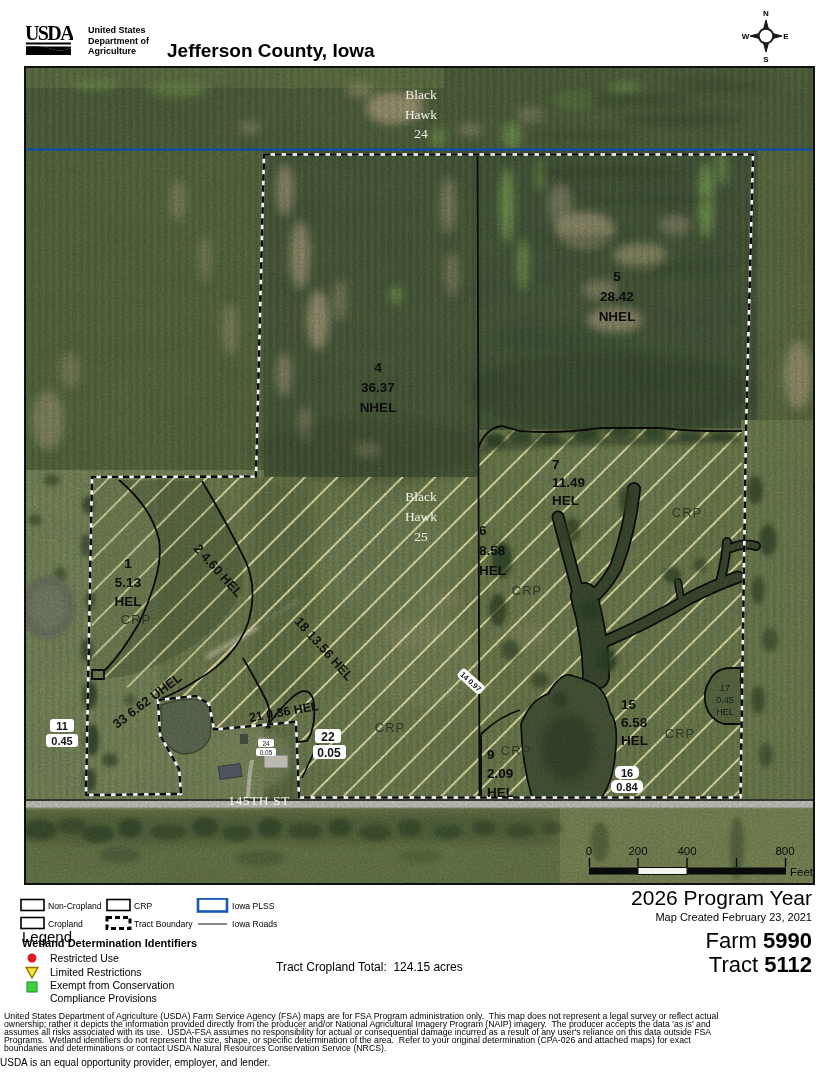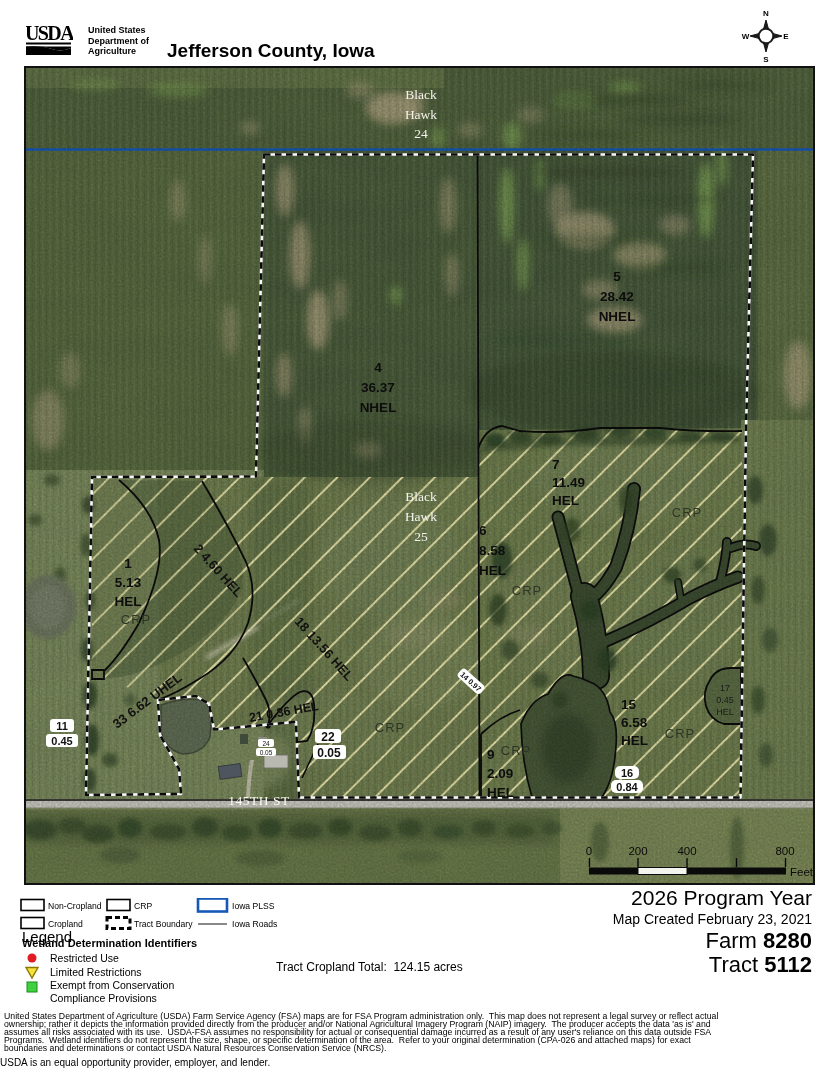--- a/index.html
+++ b/index.html
@@ -466,21 +466,21 @@
 <rect x="7" y="31" width="10" height="10" fill="#3fd13f" stroke="#1c8a1c" stroke-width="1"></rect>
 <text x="30" y="38" font-size="10.5">Exempt from Conservation</text>
 <text x="30" y="51" font-size="10.5">Compliance Provisions</text>
 </svg>
 </div>
 
 <div class="abs" style="left:276px;top:960px;font-size:12px">Tract Cropland Total:&nbsp; 124.15 acres</div>
 
 <div class="abs" style="left:0;top:886px;width:812px;text-align:right;font-size:21px">2026 Program Year</div>
 
-<div class="abs" style="left:0;top:911px;width:812px;text-align:right;font-size:14px">Map Created February 23, 2021</div>
-
-<div class="abs" style="left:0;top:928px;width:812px;text-align:right;font-size:22px">Farm <b>8280</b></div>
+<div class="abs" style="left:0;top:911px;width:812px;text-align:right;font-size:11px">Map Created February 23, 2021</div>
+
+<div class="abs" style="left:0;top:928px;width:812px;text-align:right;font-size:22px">Farm <b>5990</b></div>
 
 <div class="abs" style="left:0;top:952px;width:812px;text-align:right;font-size:22px">Tract <b>5112</b></div>
 
 <div class="abs" style="left:4px;top:1012px;width:830px;font-size:9px;line-height:8.1px;white-space:nowrap;transform:scale(0.97,1);transform-origin:0 0">United States Department of Agriculture (USDA) Farm Service Agency (FSA) maps are for FSA Program administration only.&nbsp; This map does not represent a legal survey or reflect actual<br>ownership; rather it depicts the information provided directly from the producer and/or National Agricultural Imagery Program (NAIP) imagery.&nbsp; The producer accepts the data 'as is' and<br>assumes all risks associated with its use.&nbsp; USDA-FSA assumes no responsibility for actual or consequential damage incurred as a result of any user's reliance on this data outside FSA<br>Programs.&nbsp; Wetland identifiers do not represent the size, shape, or specific determination of the area.&nbsp; Refer to your original determination (CPA-026 and attached maps) for exact<br>boundaries and determinations or contact USDA Natural Resources Conservation Service (NRCS).</div>
 
 <div class="abs" style="left:0;top:1057px;width:834px;text-align:left;font-size:10px">USDA is an equal opportunity provider, employer, and lender.</div>
 
 </body></html>

